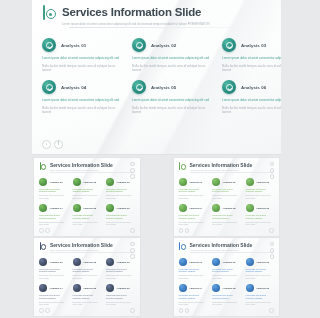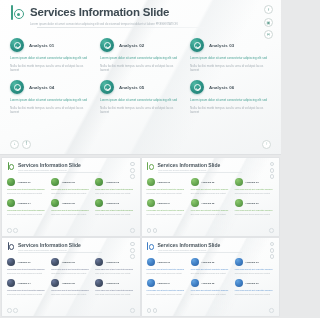--- a/index.html
+++ b/index.html
@@ -7,20 +7,21 @@
   body {
     font-family:"Liberation Sans", sans-serif;
     background:#e8e9ea;
   }
 
   
   .slide {
     position:relative;
     background:#ffffff;
     overflow:hidden;
+    margin-left:32px;
   }
   .slide .bgswoosh {
     position:absolute; inset:0;
     background:
       linear-gradient(118deg, rgba(255,255,255,0) 40%, rgba(226,230,232,.55) 41%, rgba(255,255,255,0) 47%),
       linear-gradient(118deg, rgba(255,255,255,0) 58%, rgba(232,236,238,.5) 59%, rgba(255,255,255,0) 72%),
       linear-gradient(160deg,#ffffff 0%, #fbfcfc 55%, #f2f4f5 100%);
     pointer-events:none;
   }
 

